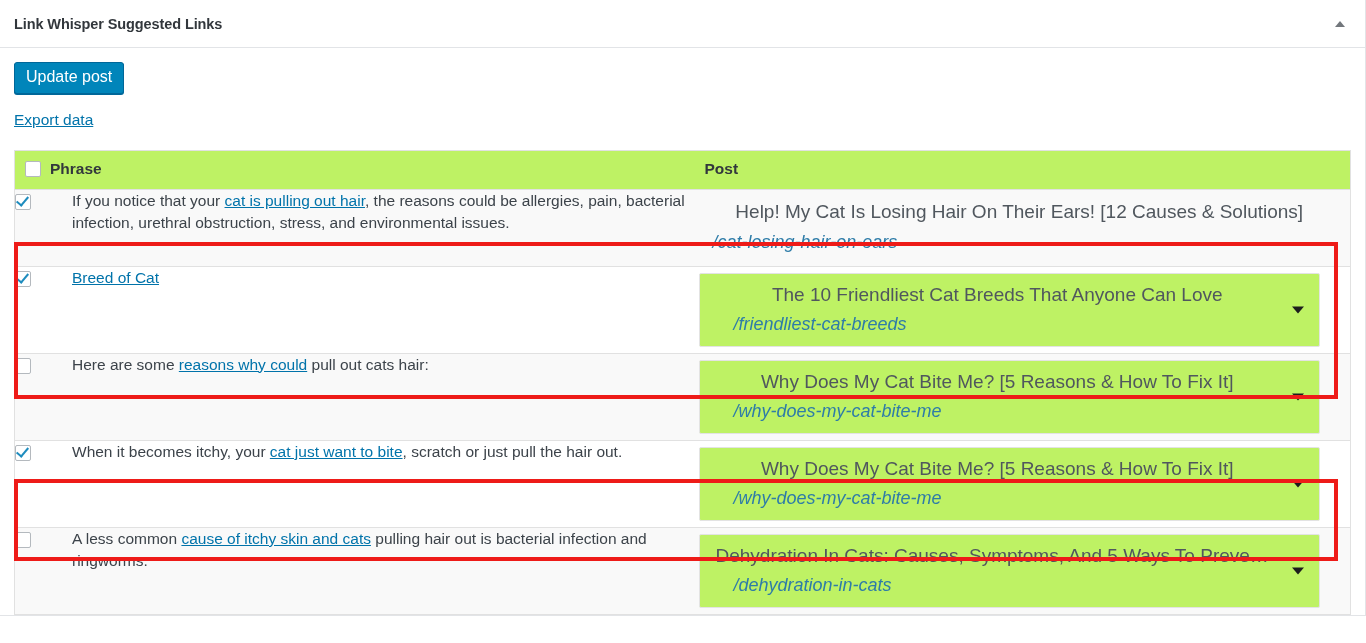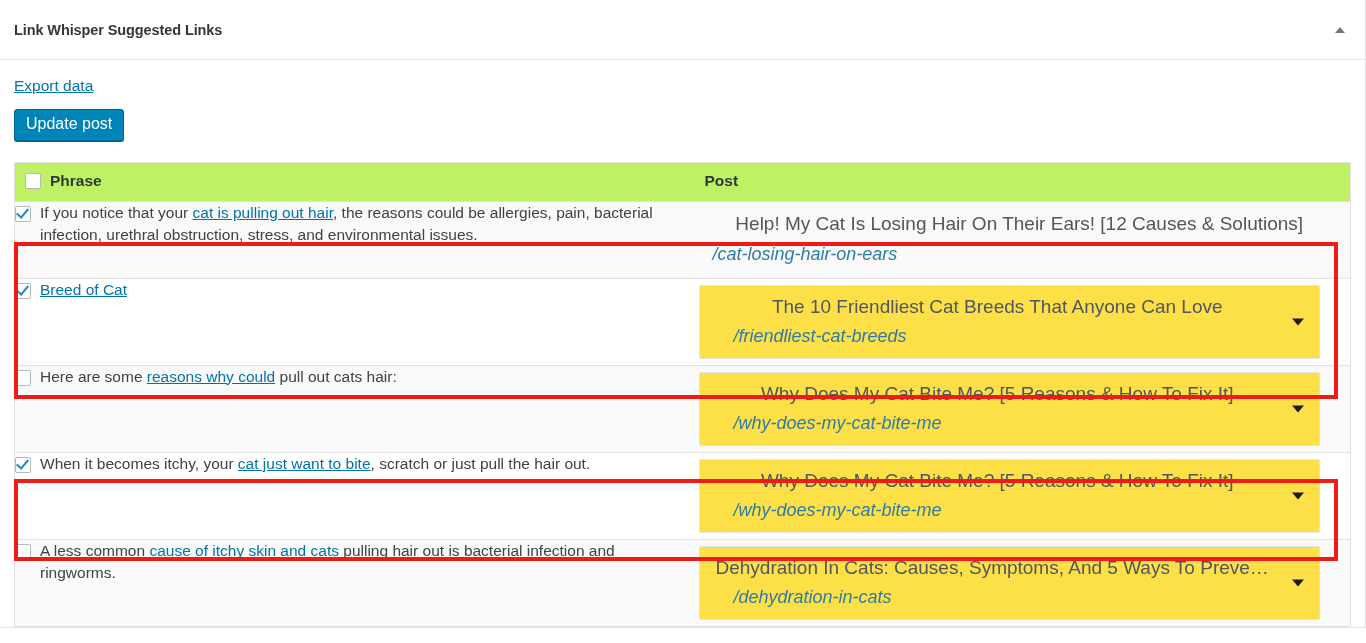--- a/index.html
+++ b/index.html
@@ -25,21 +25,21 @@
     width: 1366px;
     background: #ffffff;
     border: 1px solid #e2e4e7;
     border-left: none;
     border-top: none;
     box-sizing: border-box;
   }
 
   #panel-header {
     position: relative;
-    height: 60px;
+    height: 48px;
     border-bottom: 1px solid #e2e4e7;
     box-sizing: border-box;
     display: flex;
     align-items: center;
     padding: 0 14px;
   }
   #panel-title {
     font-size: 14.5px;
     font-weight: bold;
     color: #32373c;
@@ -175,38 +175,39 @@
   .phrase-cell { padding: 12px 14px 12px 10px; }
   .phrase-inner {
     display: flex;
     align-items: flex-start;
   }
   .phrase-inner .cb { margin: 4px 9px 0 0; }
   .phrase-text {
     line-height: 22px;
     font-size: 15.5px;
     color: #3c434a;
+    margin-left: 32px;
   }
   .phrase-text a {
     color: #0073aa;
     text-decoration: underline;
     cursor: pointer;
   }
 
   
   .post-cell { padding: 0; position: relative; }
 
   .post-plain {
     padding: 12px 10px 14px 4px;
     line-height: 1.0;
   }
   .post-select {
     position: relative;
     margin: 6px 30px 6px 4px;
-    background: #fde047;
+    background: #bef264;
     border: 1px solid #e3e3e3;
     border-radius: 2px;
     padding: 11px 40px 12px 16px;
     cursor: pointer;
     box-sizing: border-box;
   }
   .post-title {
     font-size: 19px;
     color: #50575e;
     line-height: 20px;
@@ -257,26 +258,26 @@
   <div id="panel-header">
     <span id="panel-title">Link Whisper Suggested Links</span>
     <span id="collapse-toggle">
       <span class="tri"></span>
     </span>
   </div>
 
   <div id="panel-body">
 
 
+    <div id="update-row">
+      <span id="update-post-button">Update post</span>
+    </div>
+
     <div id="export-row">
       <span id="export-link">Export data</span>
-    </div>
-
-    <div id="update-row">
-      <span id="update-post-button">Update post</span>
     </div>
 
     <table id="links-table">
       <colgroup>
         <col class="c-phrase">
         <col class="c-post">
       </colgroup>
       <thead>
         <tr>
           <th class="th-phrase">

